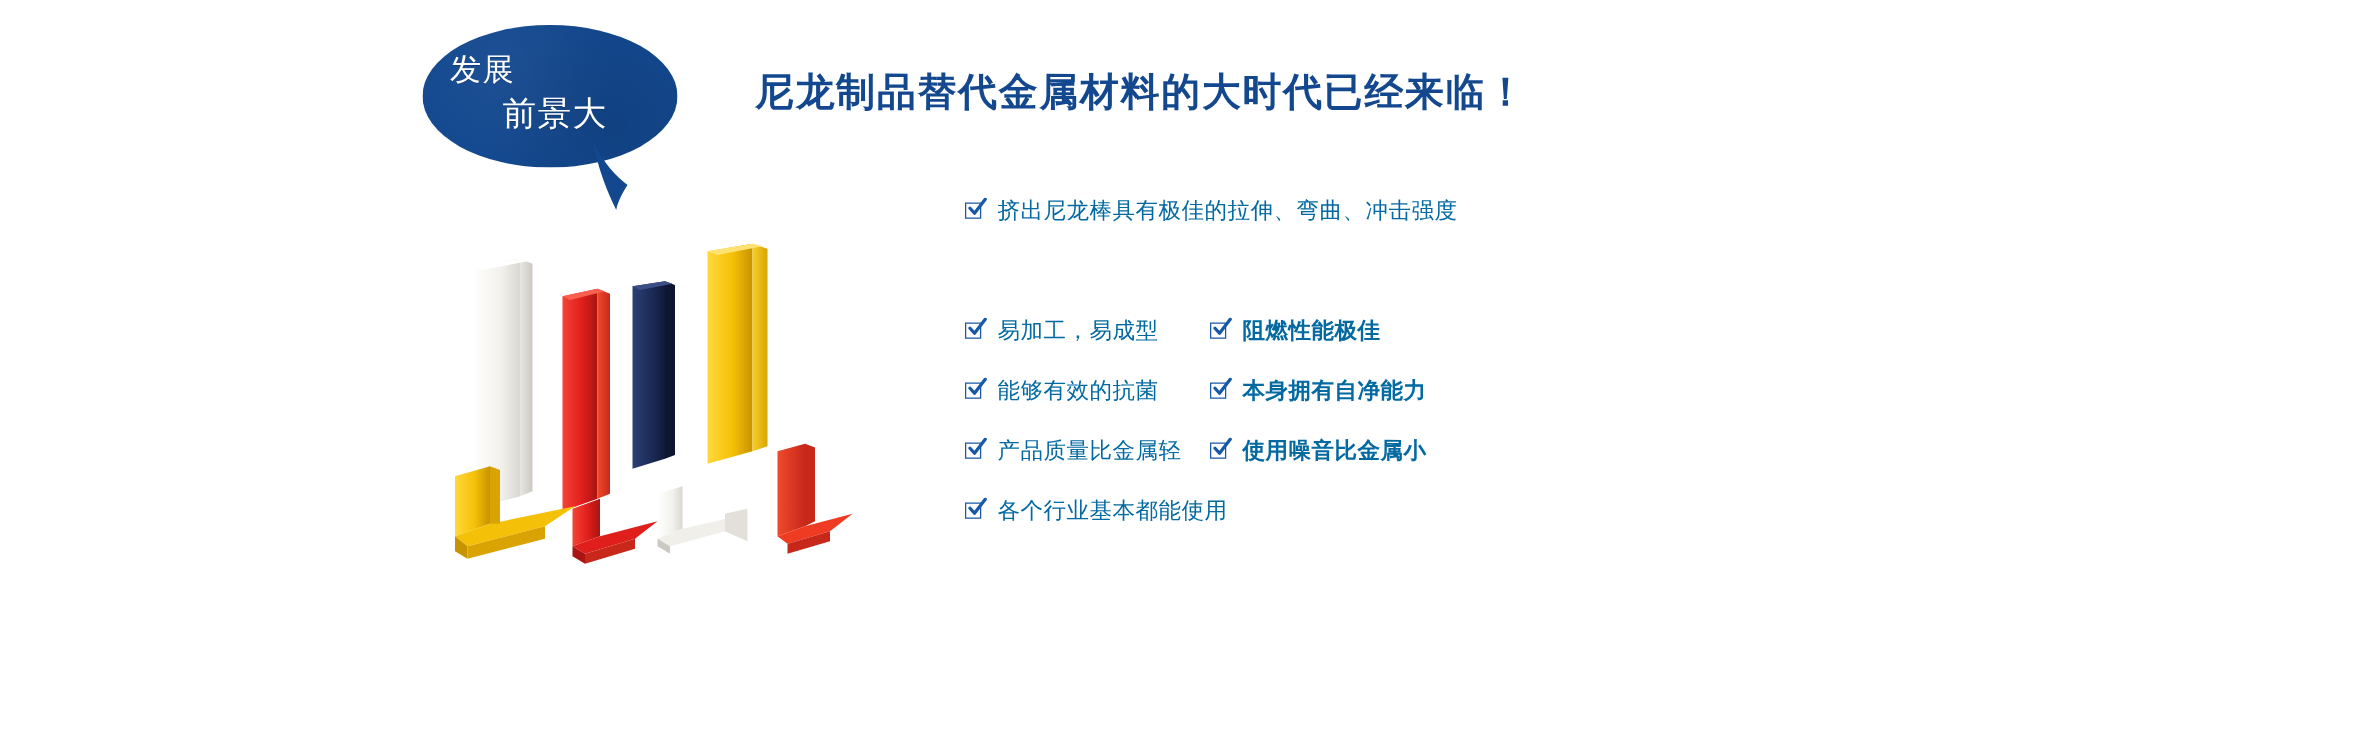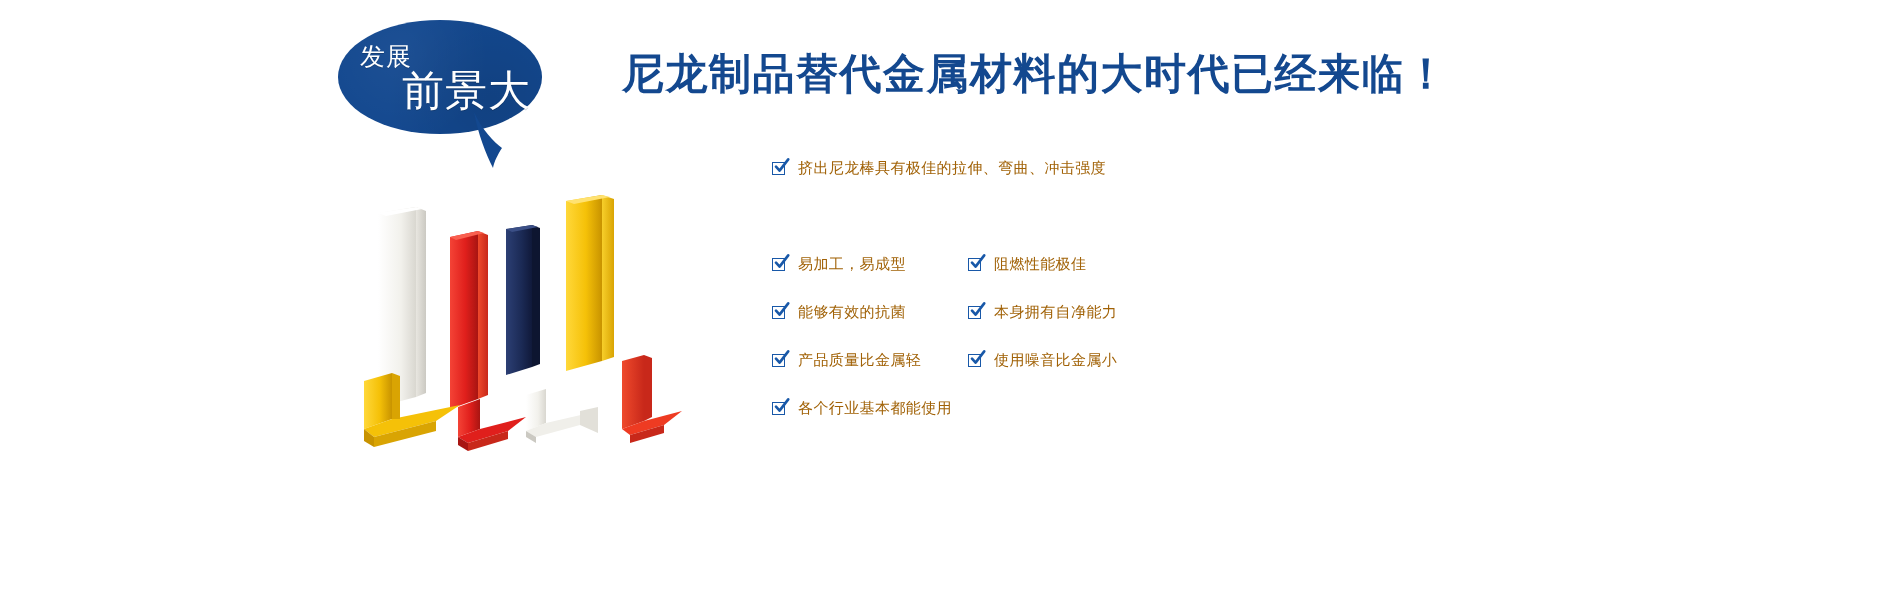--- a/index.html
+++ b/index.html
@@ -53,31 +53,31 @@
   }
   #bubble-line-1 {
     left:22px;
     top:22px;
     font-size:25px;
     line-height:28px;
   }
   #bubble-line-2 {
     left:64px;
     top:54px;
-    font-size:42px;
+    font-size:27px;
     line-height:34px;
     font-weight:400;
   }
 
   
   #headline {
     position:absolute;
-    left:622px;
+    left:604px;
     top:54px;
-    font-size:42px;
+    font-size:31px;
     line-height:40px;
     color:#13488f;
     font-weight:700;
     letter-spacing:1.5px;
     white-space:nowrap;
   }
 
   
   #photo {
     position:absolute;
@@ -103,21 +103,21 @@
     height:24px;
   }
   .feature-item {
     position:absolute;
     top:0;
     display:flex;
     align-items:center;
     white-space:nowrap;
   }
   .feature-item.col-left  { left:0px;text-align:right; }
-  .feature-item.col-right { left:196px; }
+  .feature-item.col-right { left:196px;font-weight:bold; }
   .feature-item.full      { left:0px; }
 
   .check-icon {
     width:15px;
     height:15px;
     flex:0 0 15px;
     position:relative;
     margin-right:11px;
   }
   .check-icon .box {
@@ -128,23 +128,23 @@
     background:#ffffff;
   }
   .check-icon .tick {
     position:absolute;
     left:1px; top:-3px;
     width:17px; height:17px;
   }
   .check-icon .tick svg { display:block; }
 
   .feature-text {
-    font-size:15px;
+    font-size:18px;
     line-height:20px;
-    color:#a16207;
+    color:#0369a1;
     letter-spacing:0.4px;
   }
 </style>
 </head>
 <body>
 
 <div id="banner">
 
   <div id="bubble-wrap">
     <div id="bubble-ellipse"></div>

